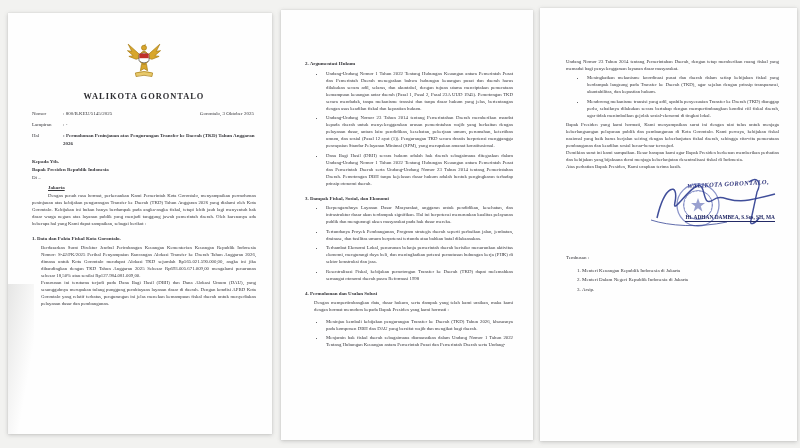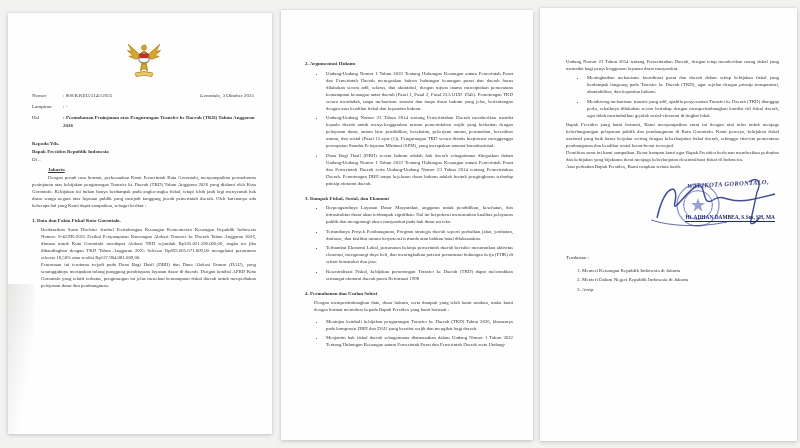--- a/index.html
+++ b/index.html
@@ -90,20 +90,21 @@
             <circle cx="50" cy="26" r="7" fill="#d8a62c" stroke="#a87d16" stroke-width="2"></circle>
             <path d="M50 19 L56 14 L52 22 Z" fill="#b0820e"></path>
             <ellipse cx="50" cy="54" rx="13" ry="18" fill="#d8a62c" stroke="#a87d16" stroke-width="2"></ellipse>
             <path d="M50 40 L64 45 L64 62 Q50 74 36 62 L36 45 Z" fill="#ffffff" stroke="#55524c" stroke-width="2"></path>
             <rect x="37" y="42" width="26" height="13" fill="#c03028"></rect>
             <path d="M43 72 L57 72 L60 90 L50 84 L40 90 Z" fill="#d8a62c" stroke="#a87d16" stroke-width="2"></path>
             <path d="M26 96 Q50 88 74 96 L72 106 Q50 99 28 106 Z" fill="#e8c96a" stroke="#a87d16" stroke-width="2"></path>
           </svg>
         </span>
       </div>
+      <div class="lh-title">WALIKOTA GORONTALO</div>
 
       <div class="meta">
         <div class="meta-row">
           <span class="meta-label">Nomor</span>
           <span class="meta-value">: 800/B.KEU/5145/2025</span>
           <span class="meta-date">Gorontalo, 3 Oktober 2025</span>
         </div>
         <div class="meta-row">
           <span class="meta-label">Lampiran</span>
           <span class="meta-value">: -</span>

